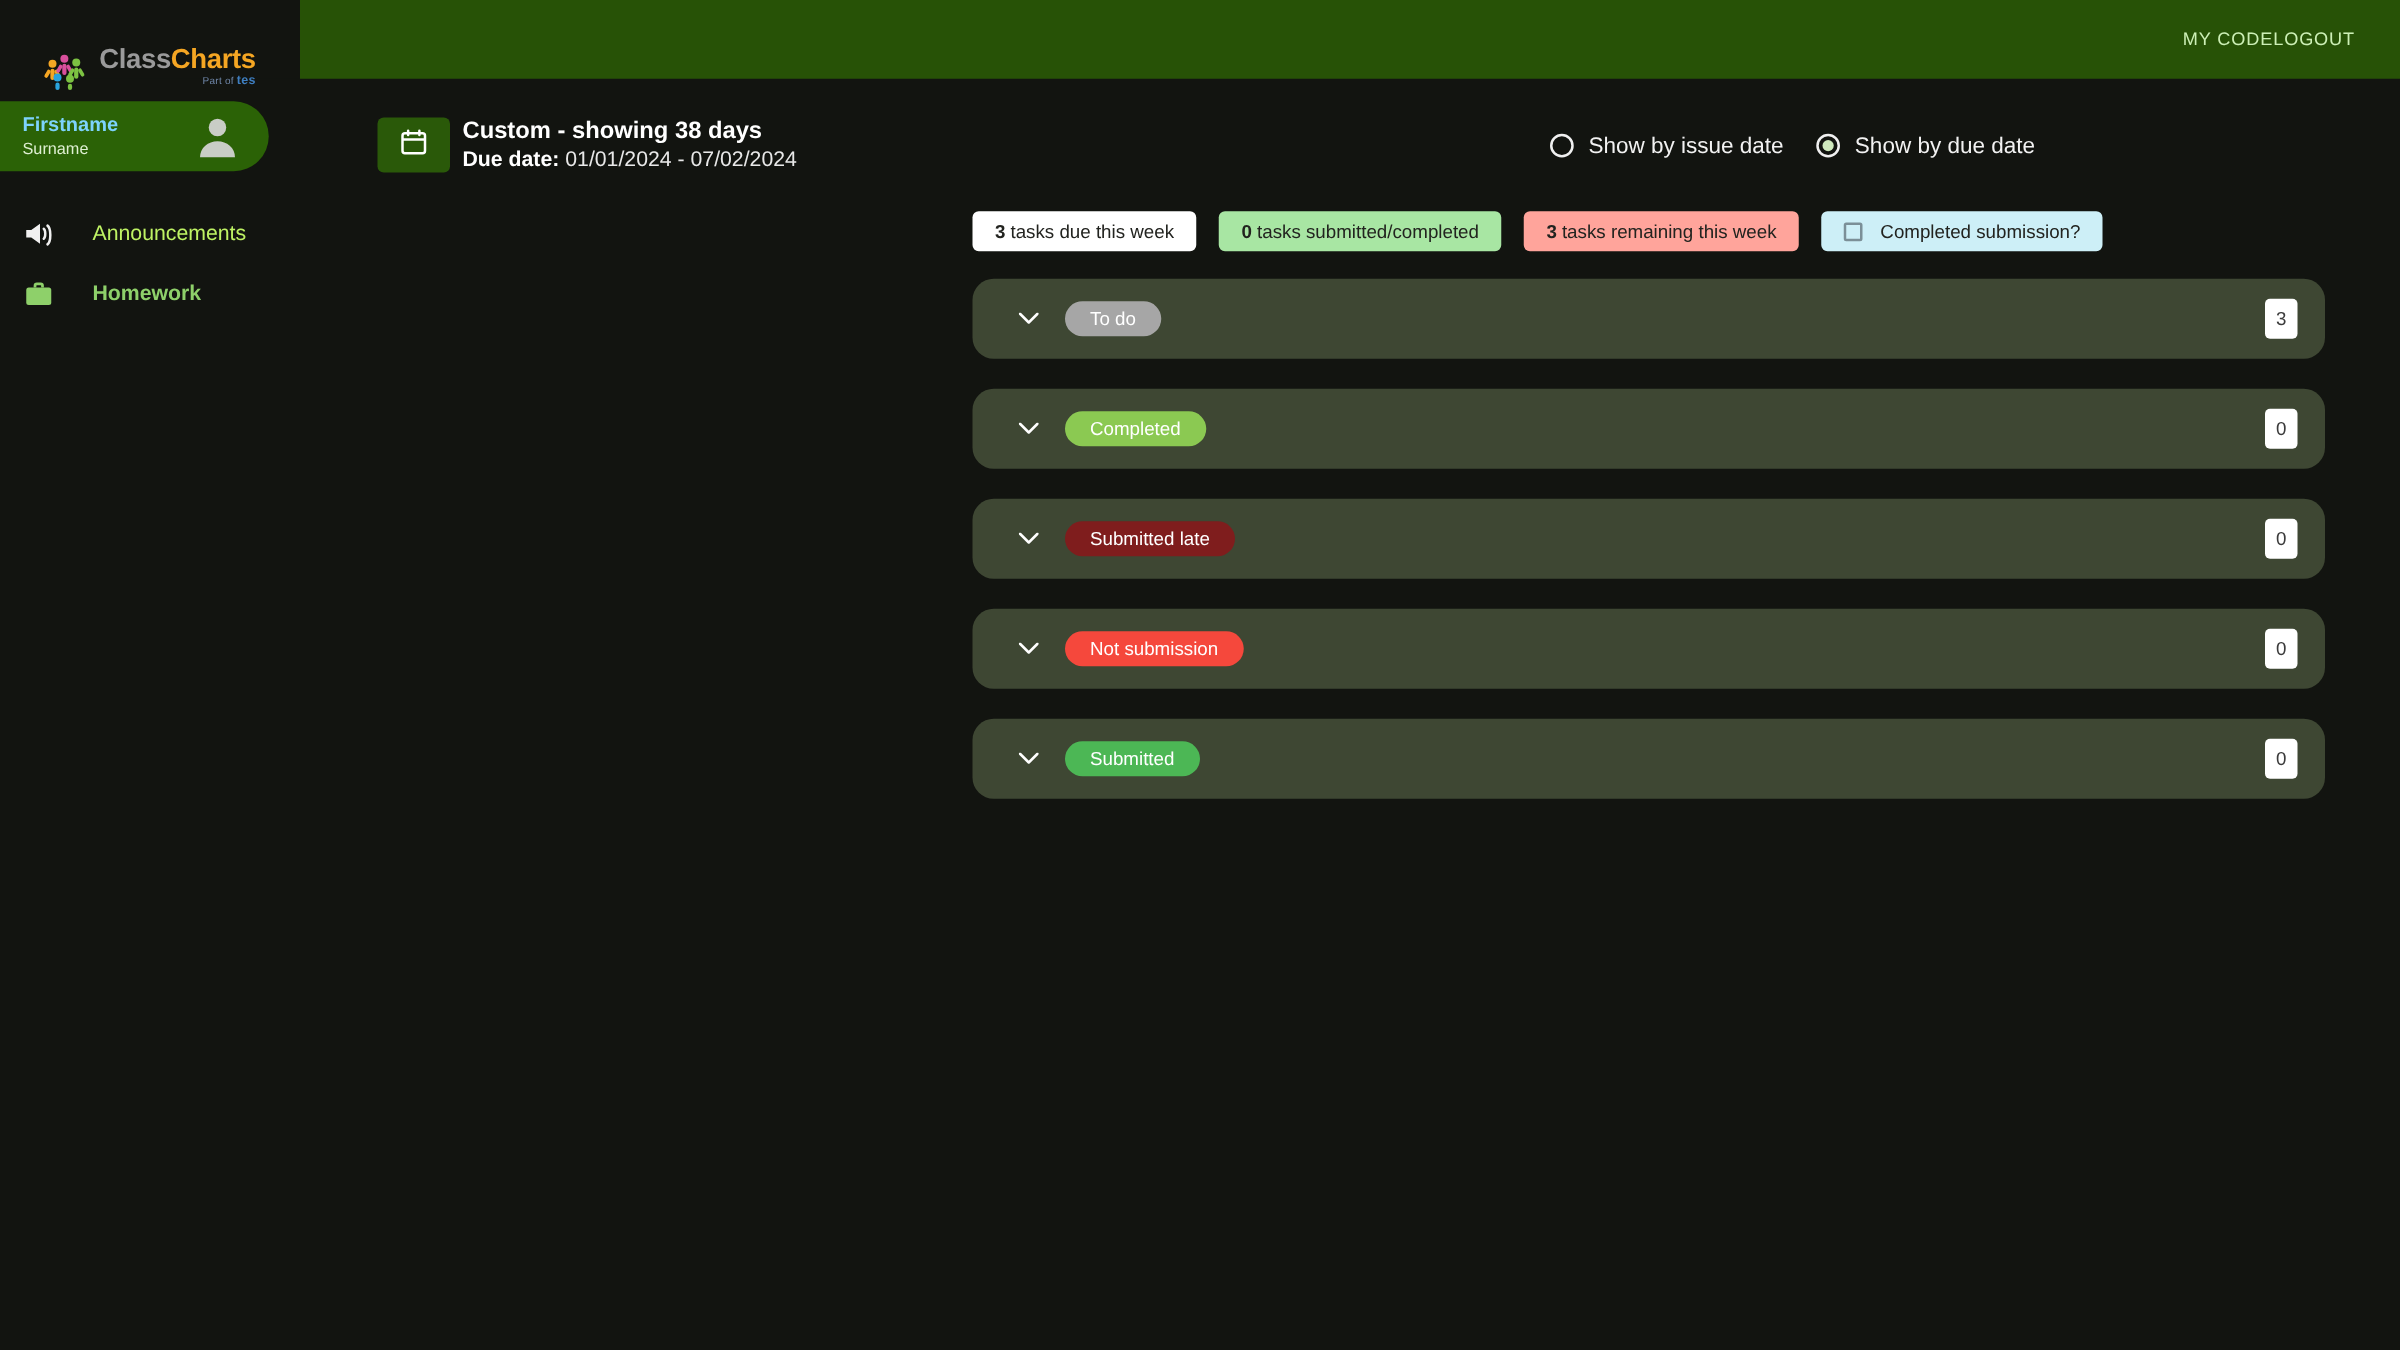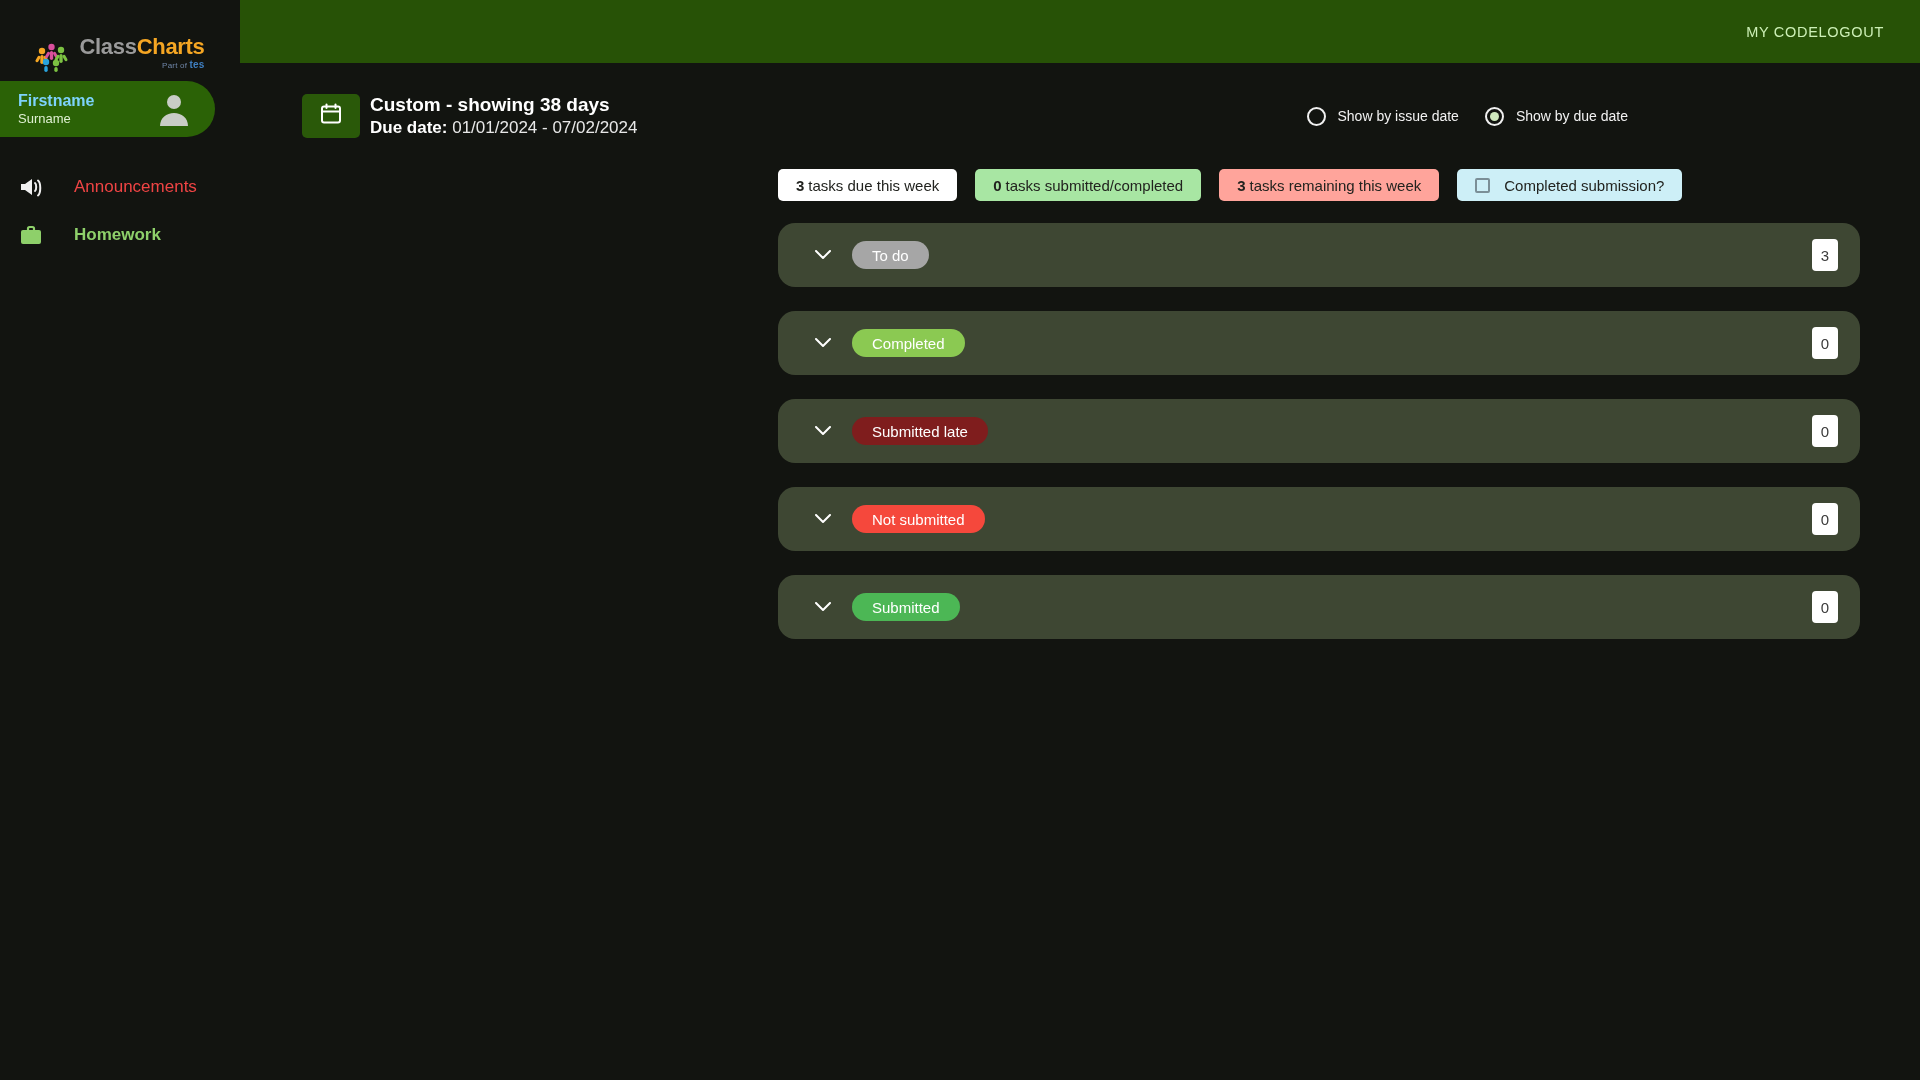--- a/index.html
+++ b/index.html
@@ -45,21 +45,21 @@
   .profile-last { font-size: 13px; color: #dff0d2; }
   .avatar-icon { width: 34px; height: 34px; }
 
   .nav { margin-top: 26px; }
   .nav-item {
     display: flex; align-items: center;
     height: 48px; padding-left: 14px; gap: 26px;
     cursor: pointer;
   }
   .nav-ico { width: 34px; display: flex; justify-content: center; align-items: center; }
-  .nav-label { font-size: 17px; color: #ef4444; }
+  .nav-label { font-size: 17px; color: #bef264; }
   .nav-item.active .nav-label { color: #8ed06a; font-weight: bold; }
 
   
   .main { flex: 1; height: 1080px; position: relative; background: #121410; }
 
   .topbar {
     height: 63px; background: #275206;
     display: flex; align-items: center; justify-content: flex-end;
     padding-right: 36px; 
   }
@@ -86,21 +86,21 @@
   .title-sub b { color: #ffffff; }
 
   .radios { margin-left: auto; display: flex; align-items: center; gap: 26px; padding-right: 256px; }
   .radio { display: flex; align-items: center; gap: 12px; cursor: pointer; }
   .radio .dot {
     width: 19px; height: 19px; border-radius: 50%;
     border: 2px solid #f0f0f0; display: flex; align-items: center; justify-content: center;
   }
   .radio .dot span { width: 9px; height: 9px; border-radius: 50%; background: #cfe9bd; display: none; }
   .radio.checked .dot span { display: block; }
-  .radio label { font-size: 14px; color: #f2f2f2; cursor: pointer; }
+  .radio label { font-size: 18px; color: #f2f2f2; cursor: pointer; }
 
   .pills {
     display: flex; align-items: center; gap: 18px;
     padding: 22px 0 0 538px;
   }
   .pill {
     height: 32px; border-radius: 5px;
     display: flex; align-items: center; justify-content: center;
     padding: 0 18px; font-size: 15px; color: #22231f;
     white-space: nowrap;
@@ -317,21 +317,21 @@
           <span class="badge b-late">Submitted late</span>
           <span class="count">0</span>
         </div>
 
         <div class="acc-row">
           <span class="chev">
             <svg width="16" height="10" viewBox="0 0 16 10">
                 <path d="M1 1l7 7 7-7" stroke="#ffffff" stroke-width="2" fill="none" stroke-linecap="round" stroke-linejoin="round"></path>
               </svg>
           </span>
-          <span class="badge b-not">Not submitted</span>
+          <span class="badge b-not">Not submission</span>
           <span class="count">0</span>
         </div>
 
         <div class="acc-row">
           <span class="chev">
             <svg width="16" height="10" viewBox="0 0 16 10">
                 <path d="M1 1l7 7 7-7" stroke="#ffffff" stroke-width="2" fill="none" stroke-linecap="round" stroke-linejoin="round"></path>
               </svg>
           </span>
           <span class="badge b-submitted">Submitted</span>

